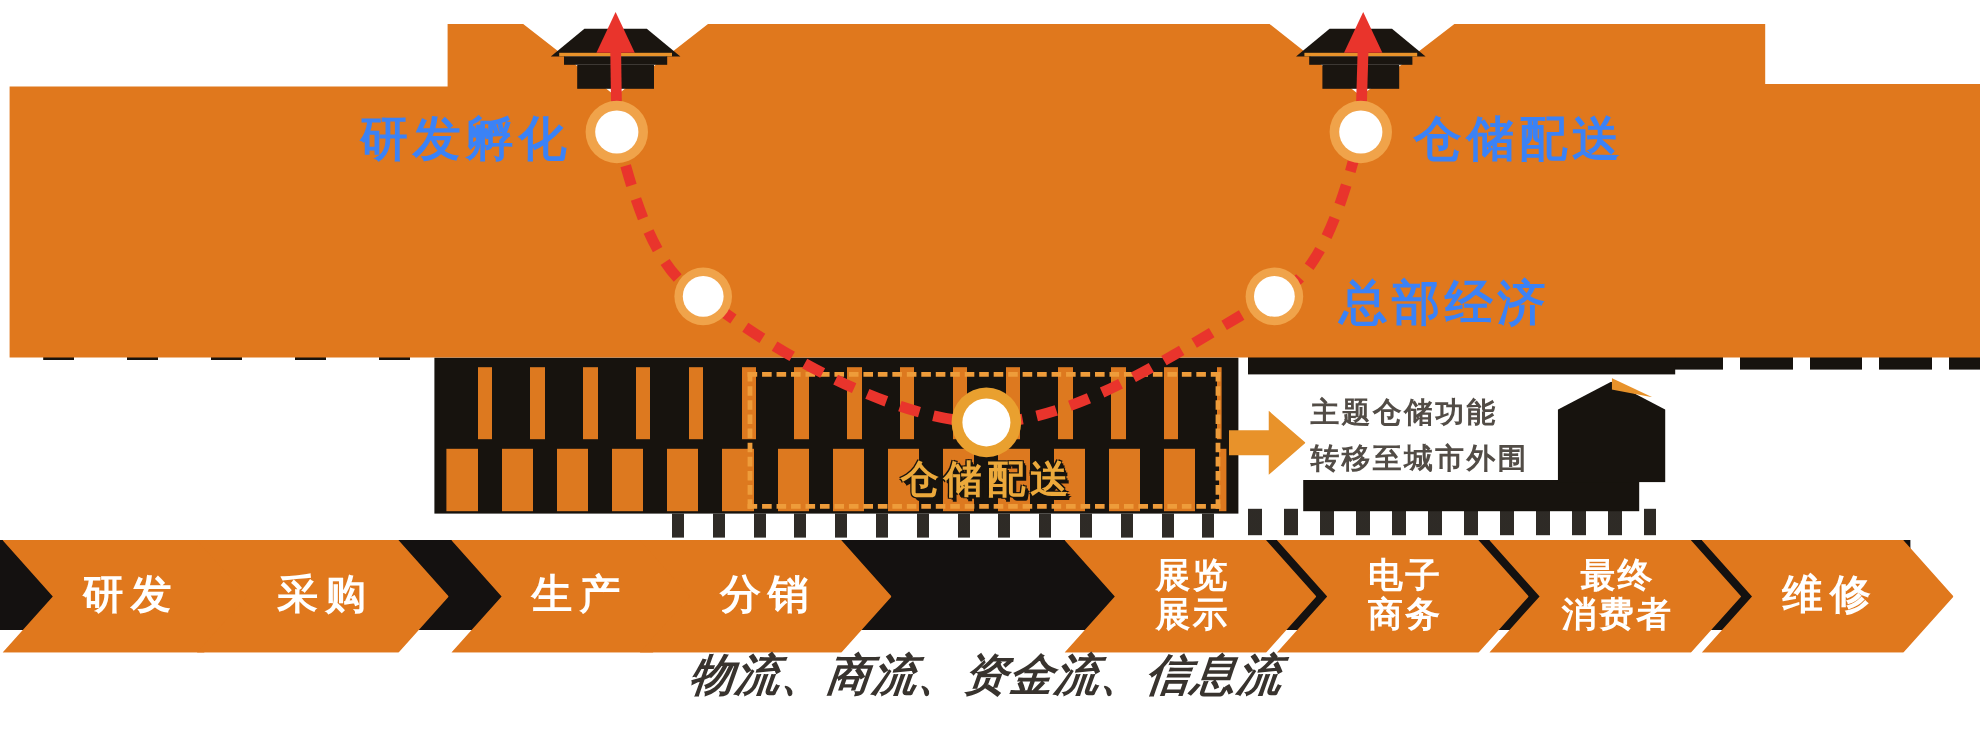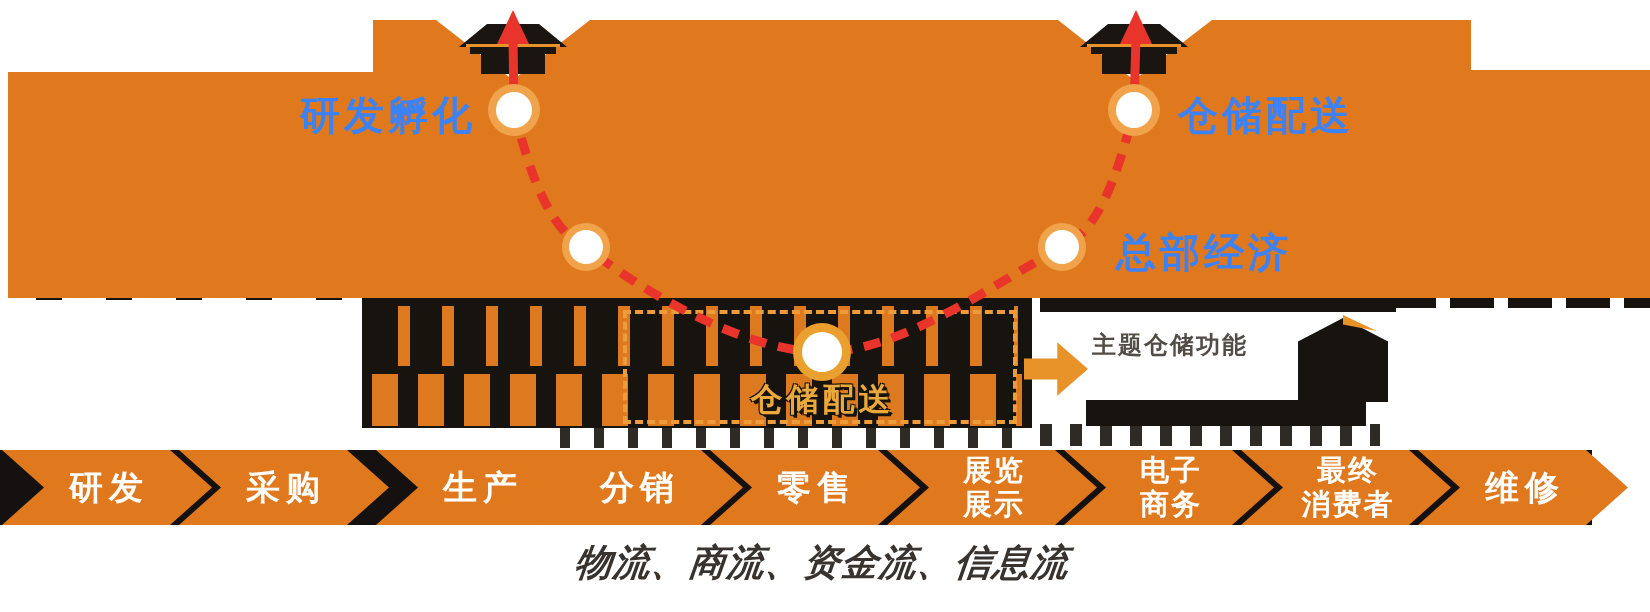--- a/index.html
+++ b/index.html
@@ -53,30 +53,30 @@
   .title{left:600px;top:146px;width:440px;z-index:5;text-align:center;color:#fff;
     font-size:57px;font-weight:bold;letter-spacing:2px;}
   .nlabel{z-index:5;color:#3b82f6;font-size:40px;font-weight:bold;letter-spacing:4px;white-space:nowrap;}
   .nl-1{right:1174px;top:88px;}
   .nl-2{right:1098px;top:225px;}
   .nl-4{left:1104px;top:225px;margin-left:12px;}
   .nl-5{left:1178px;top:88px;}
 
   
   .chain-track{left:0;top:450px;width:1592px;height:75px;background:#141110;z-index:2;}
-  .chev{position:absolute;top:450px;height:75px;width:210px;z-index:3;
+  .chev{position:absolute;top:450px;height:94px;width:210px;z-index:3;
     background:var(--orange,#E0781D);
     clip-path:polygon(0 0,168px 0,100% 50%,168px 100%,0 100%,42px 50%);
     display:flex;align-items:center;justify-content:center;padding-left:4px;box-sizing:border-box;}
   .chev .txt{color:#fff;font-weight:bold;text-align:center;}
   .chev .l1{display:block;font-size:34px;letter-spacing:6px;line-height:1.05;}
   .chev .l2{display:block;font-size:34px;letter-spacing:6px;line-height:1.05;}
   .chev .l2:empty{display:none;}
   .chev.two .l1,.chev.two .l2{font-size:29px;letter-spacing:2px;line-height:1.15;}
-  .c0{left:2px;} .c1{left:179px;align-items:center;} .c2{left:376px;} .c3{left:533px;} .c4{left:710px;}
+  .c0{left:2px;} .c1{left:164px;align-items:center;} .c2{left:376px;} .c3{left:533px;} .c4{left:710px;}
   .c5{left:887px;} .c6{left:1064px;} .c7{left:1241px;} .c8{left:1418px;}
 
   .flows{left:575px;top:538px;width:460px;z-index:4;text-align:center;white-space:nowrap;
     font-size:37px;font-weight:bold;font-style:italic;letter-spacing:1px;
     color:var(--flow-text,#38332E);transform:skewX(-6deg);}
 </style>
 </head>
 <body>
 
 <div class="canvas">
@@ -144,20 +144,21 @@
   </svg>
 
   <div class="abs nlabel nl-1">研发孵化</div>
   <div class="abs nlabel nl-4">总部经济</div>
   <div class="abs nlabel nl-5">仓储配送</div>
 
   <div class="abs wh-label">仓储配送</div>
   <div class="abs transfer-arrow"></div>
   <div class="abs annotation">
     <div>主题仓储功能</div>
+    <div>转移至城市外围</div>
   </div>
 
   <div class="abs chain-track"></div>
   <div class="chev c0">
       <span class="txt">
         <span class="l1">研发</span>
       </span>
     </div>
   <div class="chev c1">
       <span class="txt">
@@ -167,25 +168,20 @@
   <div class="chev c2">
       <span class="txt">
         <span class="l1">生产</span>
       </span>
     </div>
   <div class="chev c3">
       <span class="txt">
         <span class="l1">分销</span>
       </span>
     </div>
-  <div class="chev c4">
-      <span class="txt">
-        <span class="l1">零售</span>
-      </span>
-    </div>
   <div class="chev two c6">
       <span class="txt">
         <span class="l1">电子</span>
         <span class="l2">商务</span>
       </span>
     </div>
   <div class="chev two c5">
       <span class="txt">
         <span class="l1">展览</span>
         <span class="l2">展示</span>

